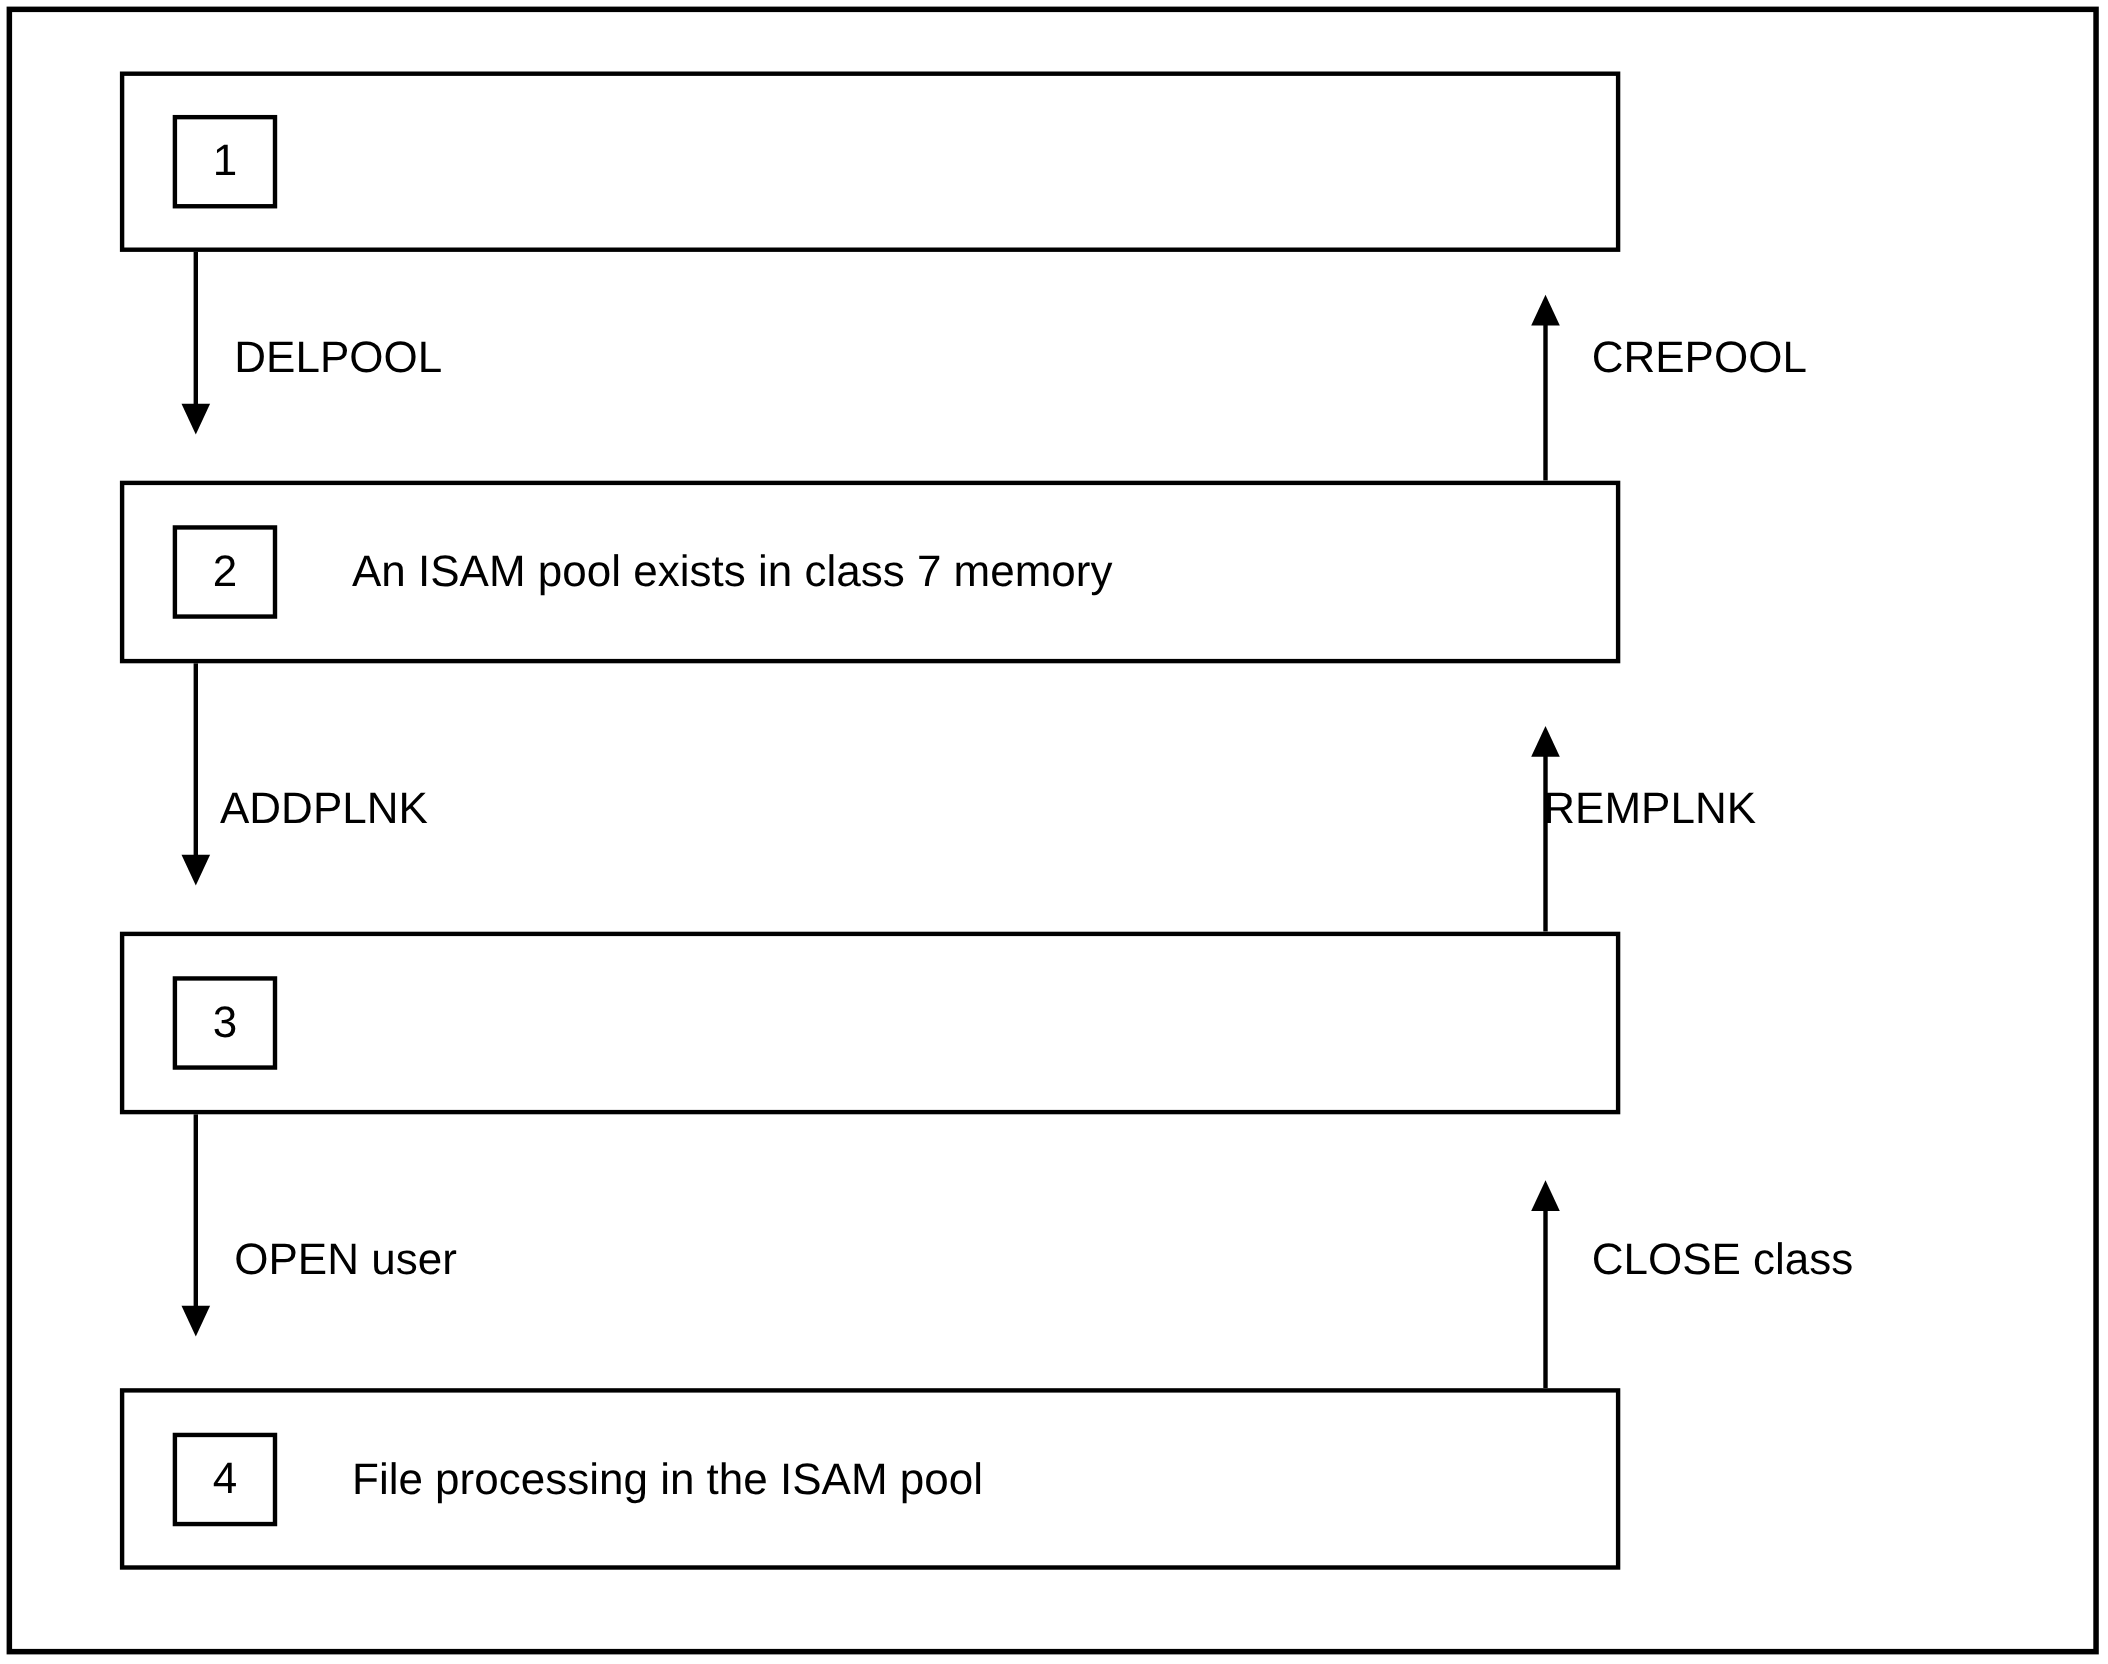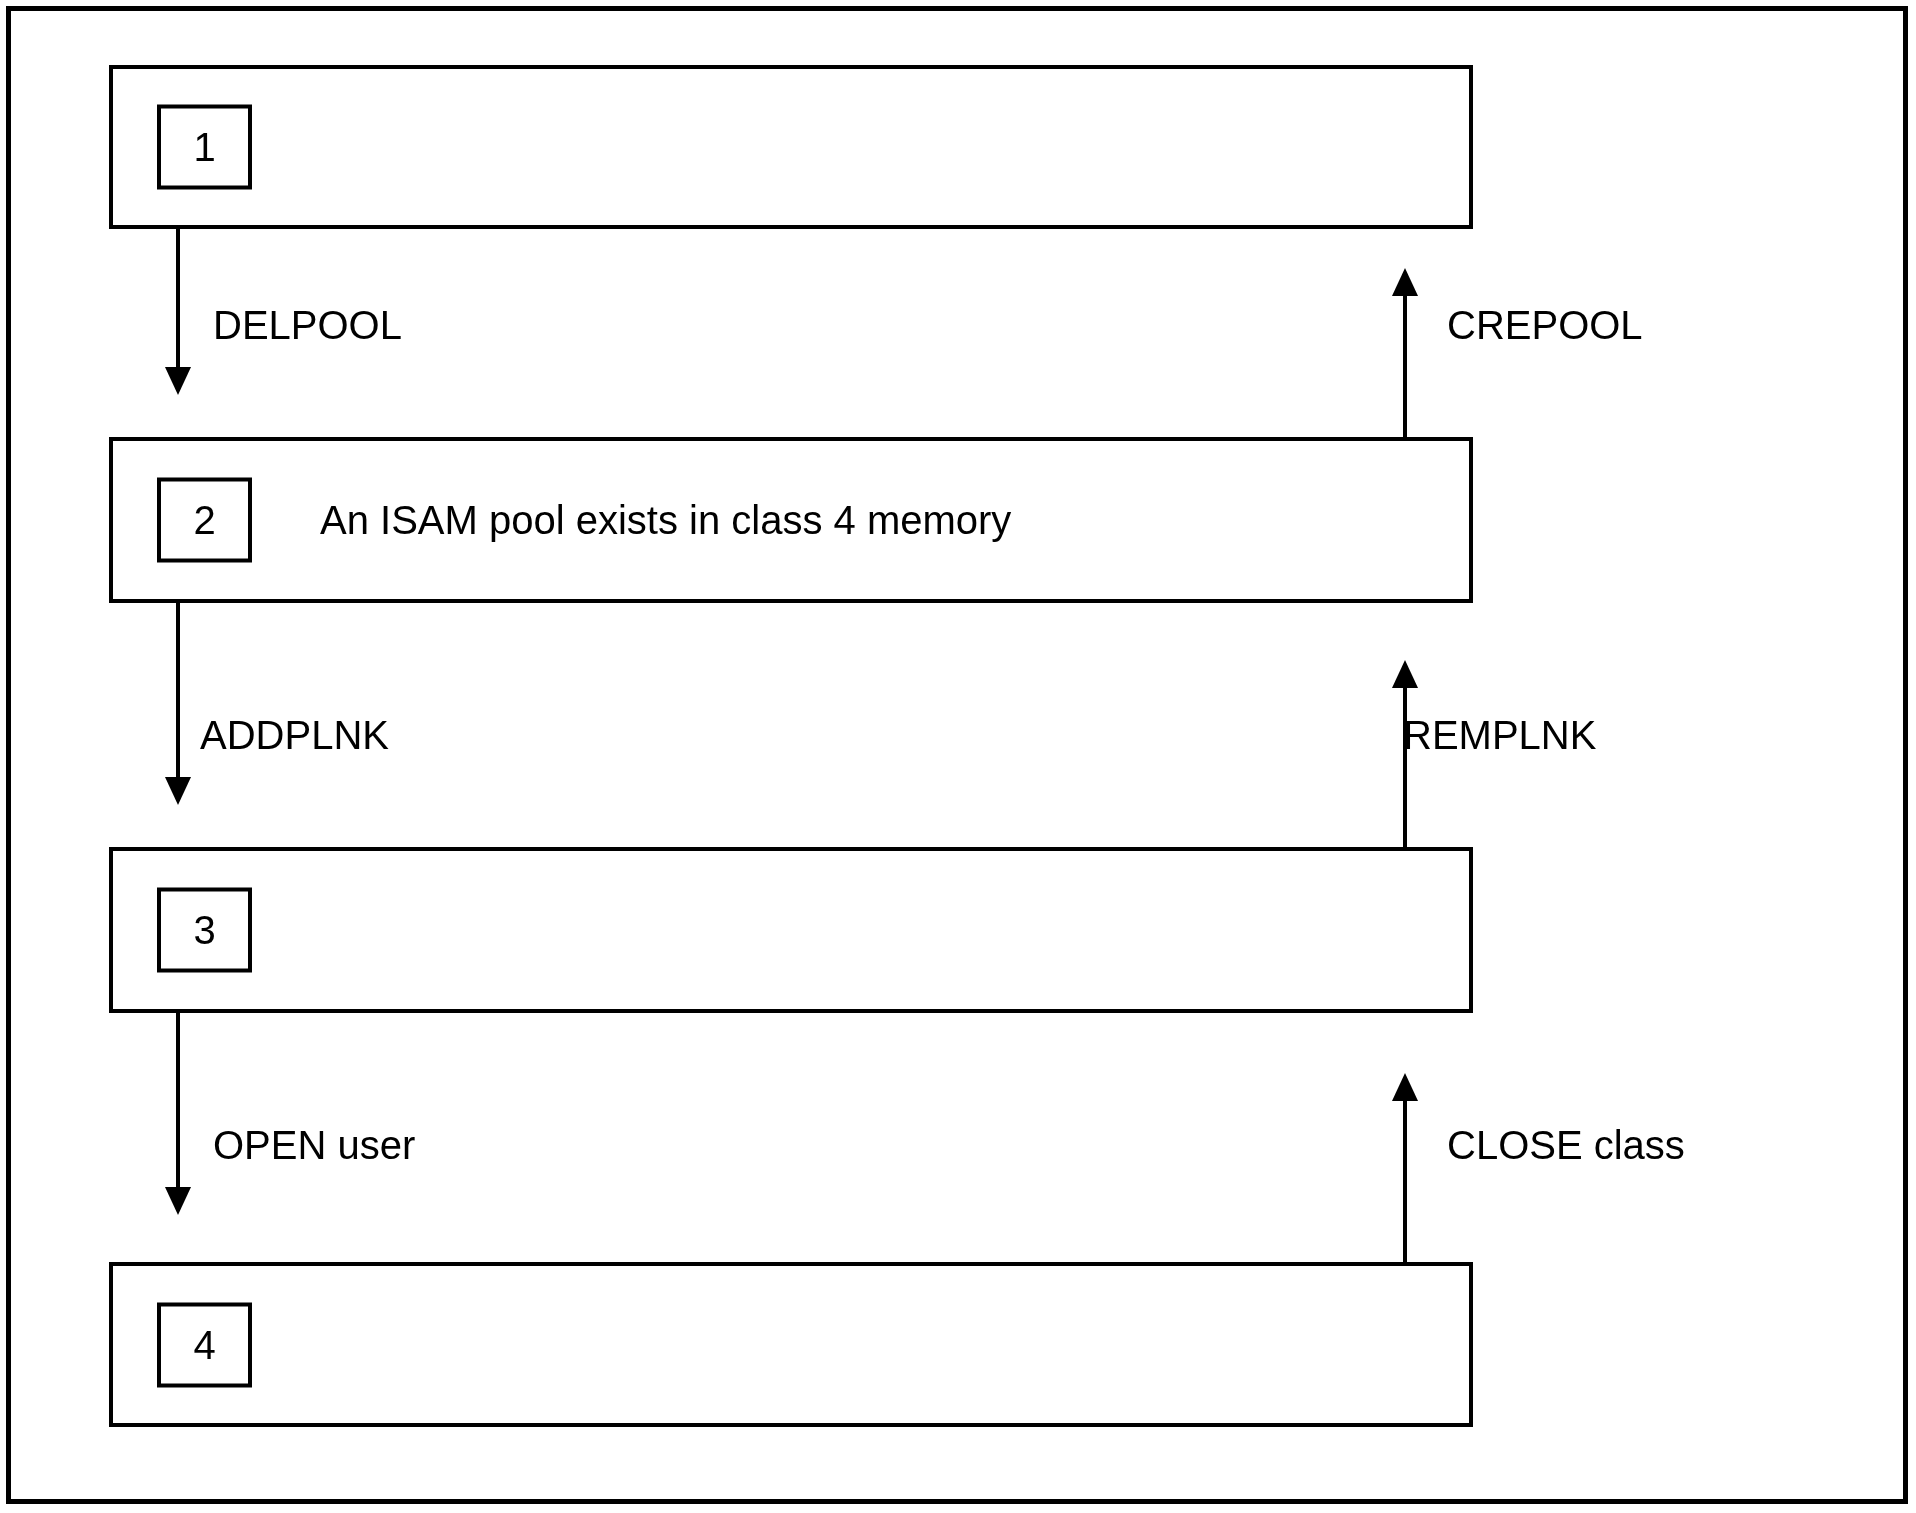--- a/index.html
+++ b/index.html
@@ -100,21 +100,21 @@
   <div class="arrow up" style="left:1392px;top:268px;height:169px;">
     <div class="shaft"></div>
     <div class="head"></div>
   </div>
   <div class="t-label" style="left:1447px;top:303px;">CREPOOL</div>
 
   <div class="state-box" style="top:437px;height:166px;">
     <div class="num-box">
       <span>2</span>
     </div>
-    <div class="box-text">An ISAM pool exists in class 4 memory</div>
+    <div class="box-text">An ISAM pool exists in class 7 memory</div>
   </div>
 
   <div class="arrow down" style="left:165px;top:603px;height:202px;">
     <div class="shaft"></div>
     <div class="head"></div>
   </div>
   <div class="t-label" style="left:200px;top:713px;">ADDPLNK</div>
 
   <div class="arrow up" style="left:1392px;top:660px;height:187px;">
     <div class="shaft"></div>
@@ -137,15 +137,16 @@
   <div class="arrow up" style="left:1392px;top:1073px;height:189px;">
     <div class="shaft"></div>
     <div class="head"></div>
   </div>
   <div class="t-label" style="left:1447px;top:1123px;">CLOSE class</div>
 
   <div class="state-box" style="top:1262px;height:165px;">
     <div class="num-box">
       <span>4</span>
     </div>
+    <div class="box-text">File processing in the ISAM pool</div>
   </div>
 
 </div>
 
 </body></html>

